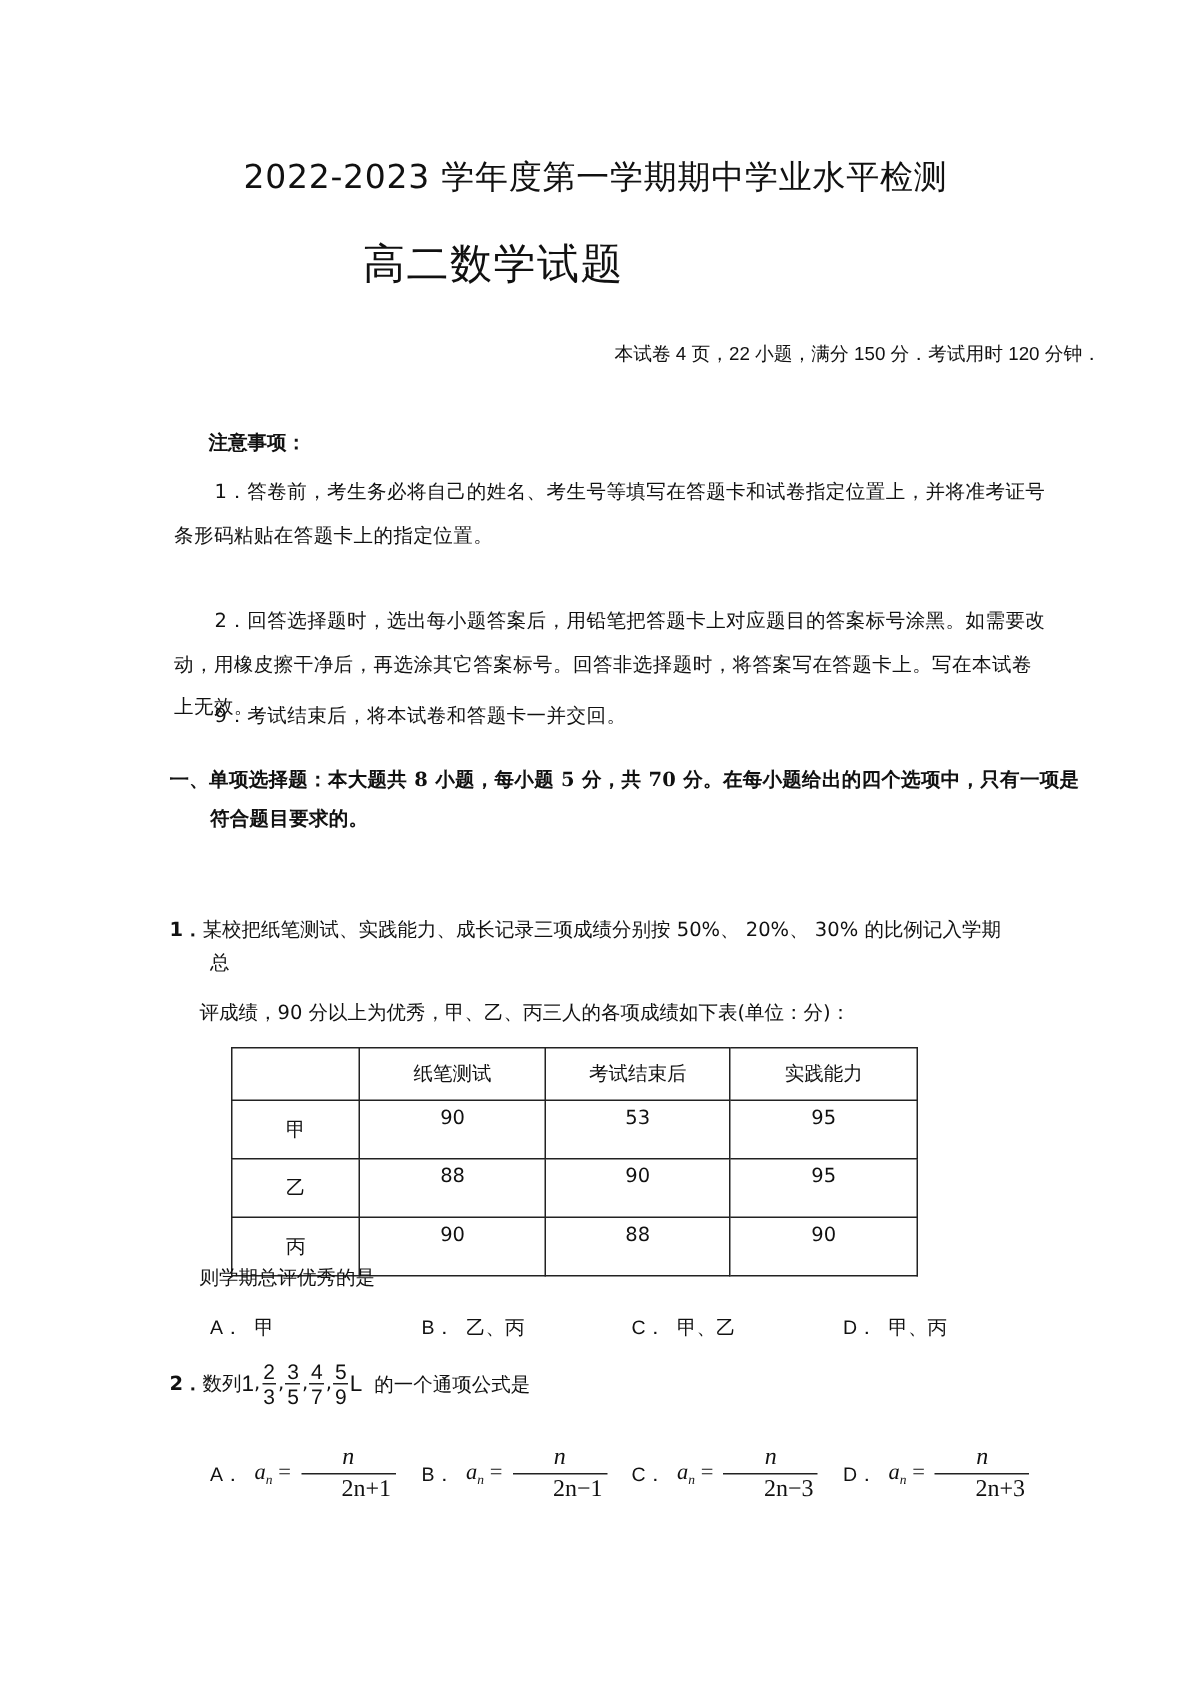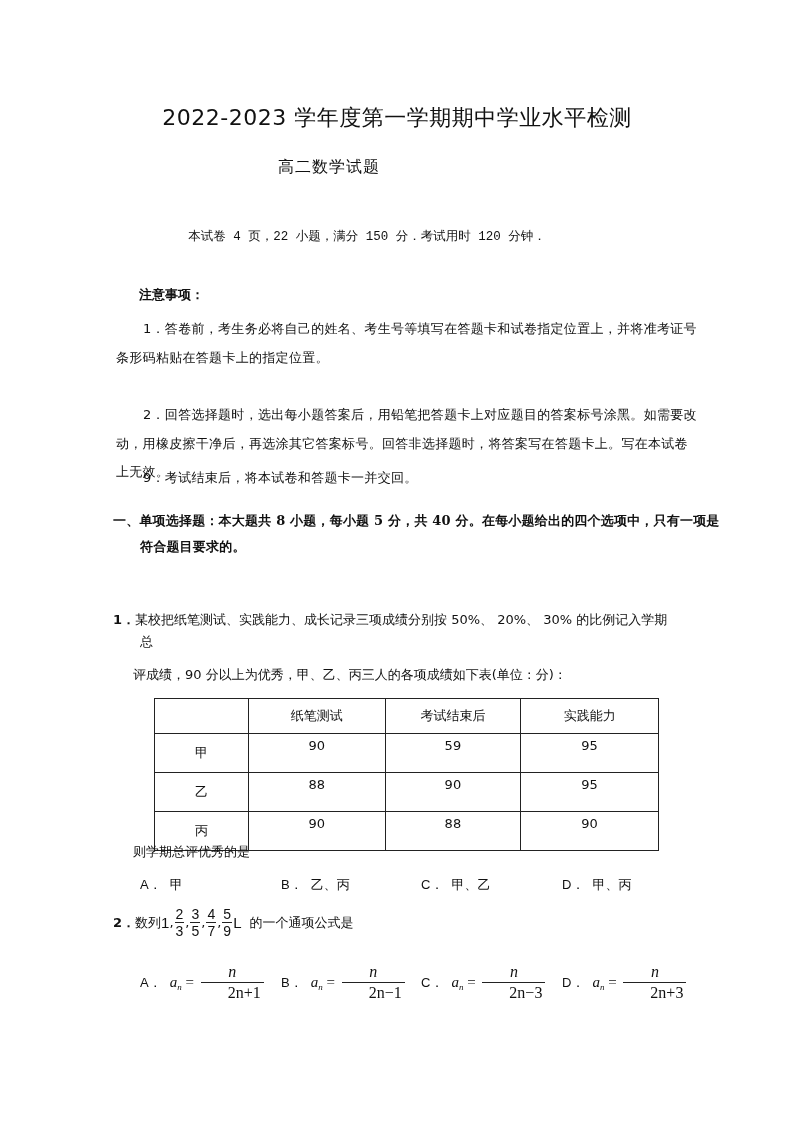--- a/index.html
+++ b/index.html
@@ -16,26 +16,26 @@
       font-family: "DejaVu Sans", "Liberation Sans", sans-serif;
     }
     .abs { position: absolute; white-space: nowrap; }
 
     .title-main {
       top: 103px; left: 0; width: 794px; text-align: center;
       font-size: 22px; letter-spacing: 0.5px;
     }
     .title-sub {
       top: 157px; left: 0; width: 658px; text-align: center;
-      font-size: 16px; letter-spacing: 1px;
+      font-size: 28px; letter-spacing: 1px;
     }
     .exam-info {
-      top: 228px; left: 0; width: 734px; text-align: center;
+      top: 228px; left: 0; width: 734px; text-align: right;
       font-size: 12.5px;
-      font-family: Liberation Mono, monospace;
+      font-family: Liberation Sans, sans-serif;
     }
     .notice-heading {
       top: 286px; left: 139px; font-size: 13px; font-weight: bold;
       font-family: "DejaVu Serif", "Liberation Serif", serif;
     }
     .para {
       font-size: 13px;
       line-height: 28.5px;
       letter-spacing: 0.3px;
     }
@@ -52,21 +52,21 @@
     }
 
     .q-num { font-weight: bold; }
     .q1-line1 { top: 611px; left: 113px; font-size: 13px; }
     .q1-line1b { top: 633px; left: 140px; font-size: 13px; }
     .q1-line2 { top: 666px; left: 133px; font-size: 13px; }
 
     table.scores {
       position: absolute;
       top: 698px; left: 154px;
-      width: 505px;
+      width: 458px;
       border-collapse: collapse;
       font-size: 13px;
     }
     table.scores td, table.scores th {
       border: 1.3px solid #222;
       height: 33px;
       text-align: center;
       vertical-align: top;
       padding-top: 4px;
       font-weight: normal;
@@ -112,21 +112,21 @@
 
 <div class="abs title-main">2022-2023  学年度第一学期期中学业水平检测</div>
 <div class="abs title-sub">高二数学试题</div>
 <div class="abs exam-info">本试卷 4 页，22 小题，满分 150 分．考试用时 120 分钟．</div>
 
 <div class="abs notice-heading">注意事项：</div>
 <div class="abs para notice-1">1．答卷前，考生务必将自己的姓名、考生号等填写在答题卡和试卷指定位置上，并将准考证号条形码粘贴在答题卡上的指定位置。</div>
 <div class="abs para notice-2">2．回答选择题时，选出每小题答案后，用铅笔把答题卡上对应题目的答案标号涂黑。如需要改动，用橡皮擦干净后，再选涂其它答案标号。回答非选择题时，将答案写在答题卡上。写在本试卷上无效。</div>
 <div class="abs para notice-3">9．考试结束后，将本试卷和答题卡一并交回。</div>
 
-<div class="abs section-heading">一、单项选择题：本大题共 8 小题，每小题 5 分，共 40 分。在每小题给出的四个选项中，只有一项是符合题目要求的。</div>
+<div class="abs section-heading">一、单项选择题：本大题共 8 小题，每小题 5 分，共 70 分。在每小题给出的四个选项中，只有一项是符合题目要求的。</div>
 
 <div class="abs q1-line1">
   <span class="q-num">1．</span><span>某校把纸笔测试、实践能力、成长记录三项成绩分别按 50%、 20%、 30% 的比例记入学期</span>
 </div>
 <div class="abs q1-line1b">总</div>
 <div class="abs q1-line2">评成绩，90 分以上为优秀，甲、乙、丙三人的各项成绩如下表(单位：分)：</div>
 
 <table class="scores">
   <colgroup>
       <col class="c0">
@@ -139,21 +139,21 @@
       <th></th>
       <th>纸笔测试</th>
       <th>考试结束后</th>
       <th>实践能力</th>
     </tr>
   </thead>
   <tbody>
     <tr>
       <td class="row-label">甲</td>
       <td>90</td>
-      <td>59</td>
+      <td>53</td>
       <td>95</td>
     </tr>
     <tr>
       <td class="row-label">乙</td>
       <td>88</td>
       <td>90</td>
       <td>95</td>
     </tr>
     <tr>
       <td class="row-label">丙</td>

